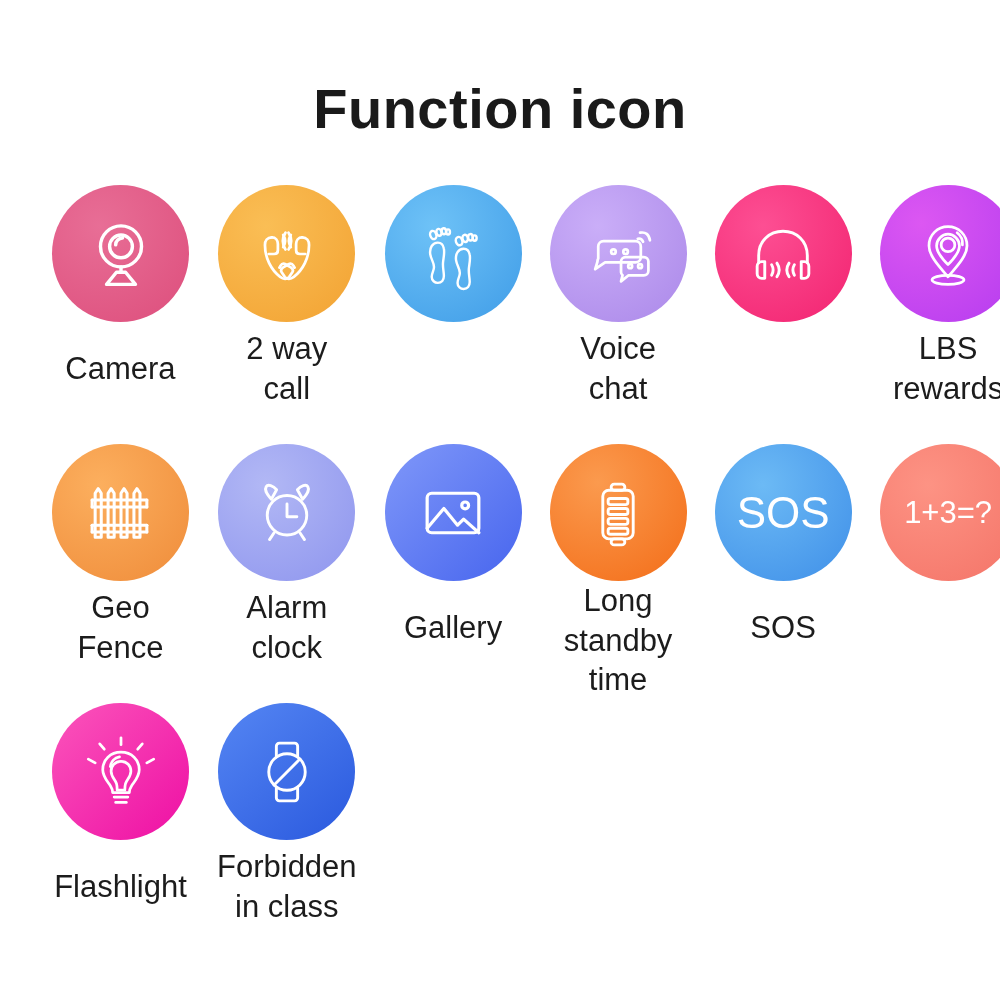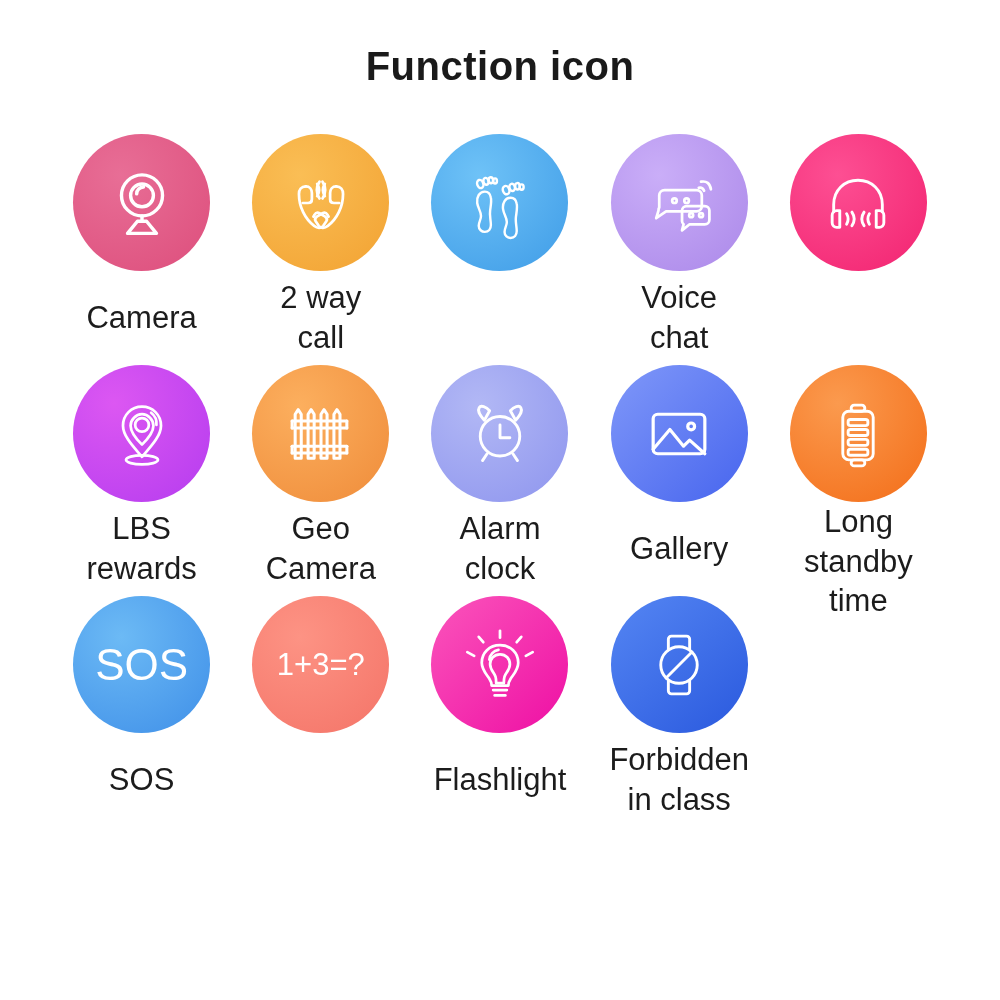--- a/index.html
+++ b/index.html
@@ -17,36 +17,38 @@
   .page {
     position: relative;
     width: 1000px;
     height: 1000px;
     background: #ffffff;
     box-sizing: border-box;
   }
 
   .page-title {
     text-align: center;
-    font-size: 40px;
+    font-size: 56px;
     font-weight: bold;
     color: #1a1a1a;
     letter-spacing: 0.5px;
     padding-top: 46px;
     line-height: 1;
     font-family: "Liberation Sans", "DejaVu Sans", sans-serif;
+    margin-top: 35px;
   }
 
   .grid {
     margin-top: 48px;
     padding: 0 52px;
     display: grid;
-    grid-template-columns: repeat(5, 1fr);
+    grid-template-columns: repeat(6, 1fr);
     grid-row-gap: 0px;
     grid-column-gap: 0px;
+    gap: 28px;
   }
 
   .cell {
     display: flex;
     flex-direction: column;
     align-items: center;
     height: 231px;
   }
 
   .badge {
@@ -230,21 +232,21 @@
             <path d="M12 75 L84 75"></path>
             <path d="M12 33 L12 42"></path>
             <path d="M84 33 L84 42"></path>
             <path d="M12 66 L12 75"></path>
             <path d="M84 66 L84 75"></path>
           </svg>
         </span>
       </div>
       <div class="label-wrap">
         <div class="label">Geo
-Camera</div>
+Fence</div>
       </div>
     </div>
 
     <div class="cell">
       <div class="badge" style="background: radial-gradient(circle at 35% 30%, #b2b8f5, #8e95ee);">
         <span>
           <svg viewBox="0 0 100 100" fill="none" stroke="#ffffff" stroke-width="3.8" stroke-linecap="round" stroke-linejoin="round">
             <circle cx="50" cy="53" r="26"></circle>
             <path d="M50 38 L50 55 L63 55"></path>
             <path d="M30 32 C22 24 20 20 22 16 C24 12 31 14 36 19 L30 32 Z" transform="rotate(4 30 24)"></path>

